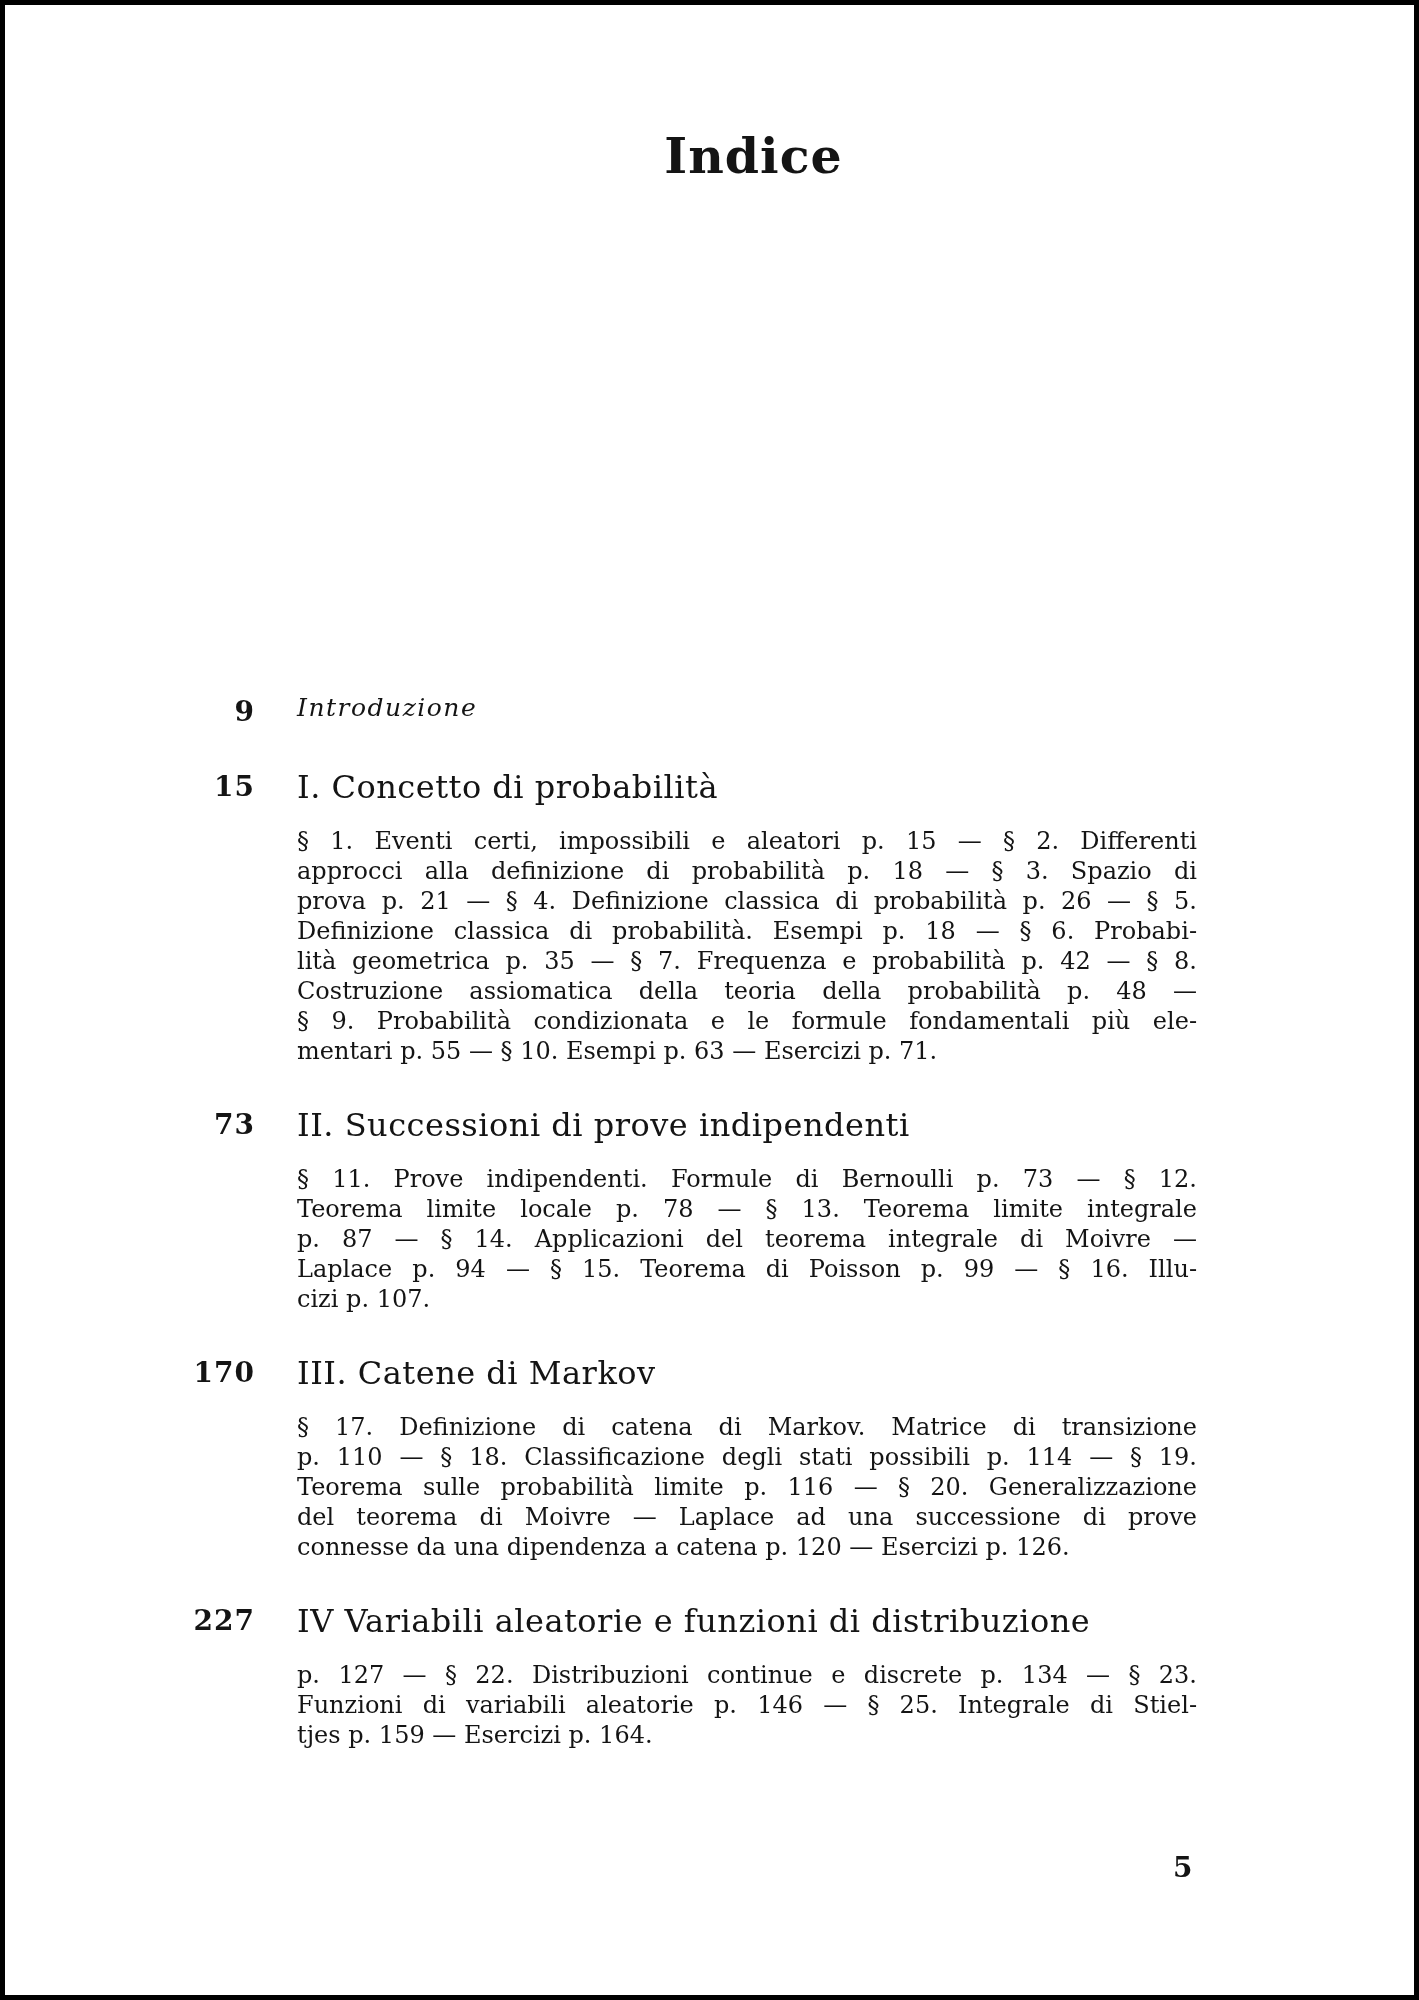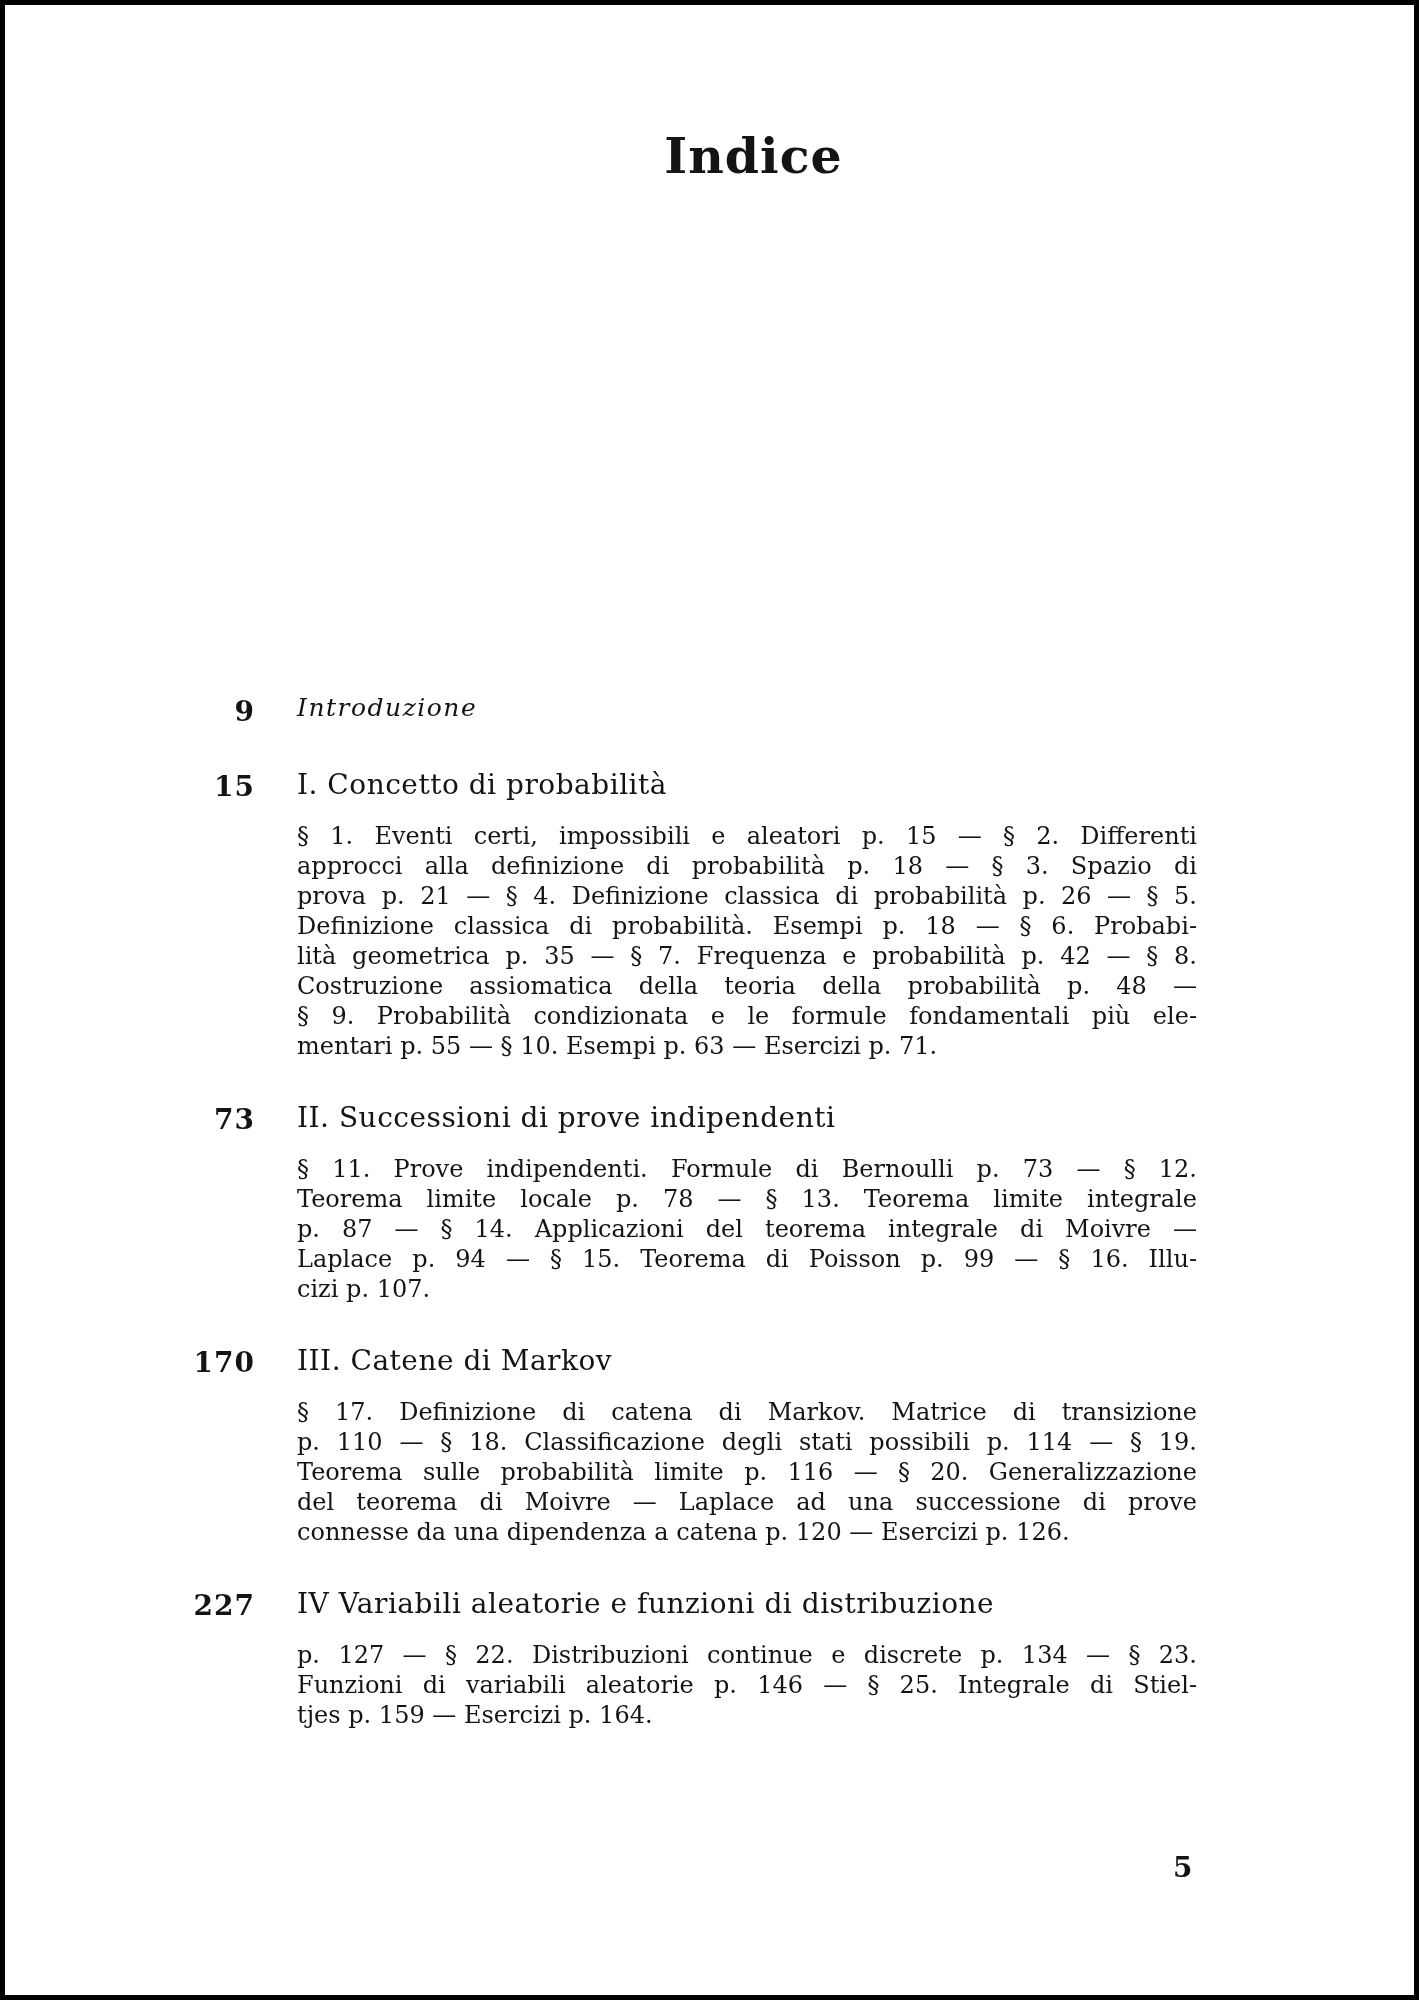--- a/index.html
+++ b/index.html
@@ -50,21 +50,21 @@
     text-align: right;
     font-weight: 700;
     font-size: 28px;
     letter-spacing: 1px;
   }
   .entry-body {
     margin-left: 292px;
     width: 900px;
   }
   .entry-title {
-    font-size: 28px;
+    font-size: 32px;
     font-weight: 400;
     margin-bottom: 20px;
     letter-spacing: 0.5px;
   }
   .entry.intro .entry-title {
     font-style: italic;
     font-size: 25px;
     letter-spacing: 1.5px;
     margin-bottom: 12px;
   }

